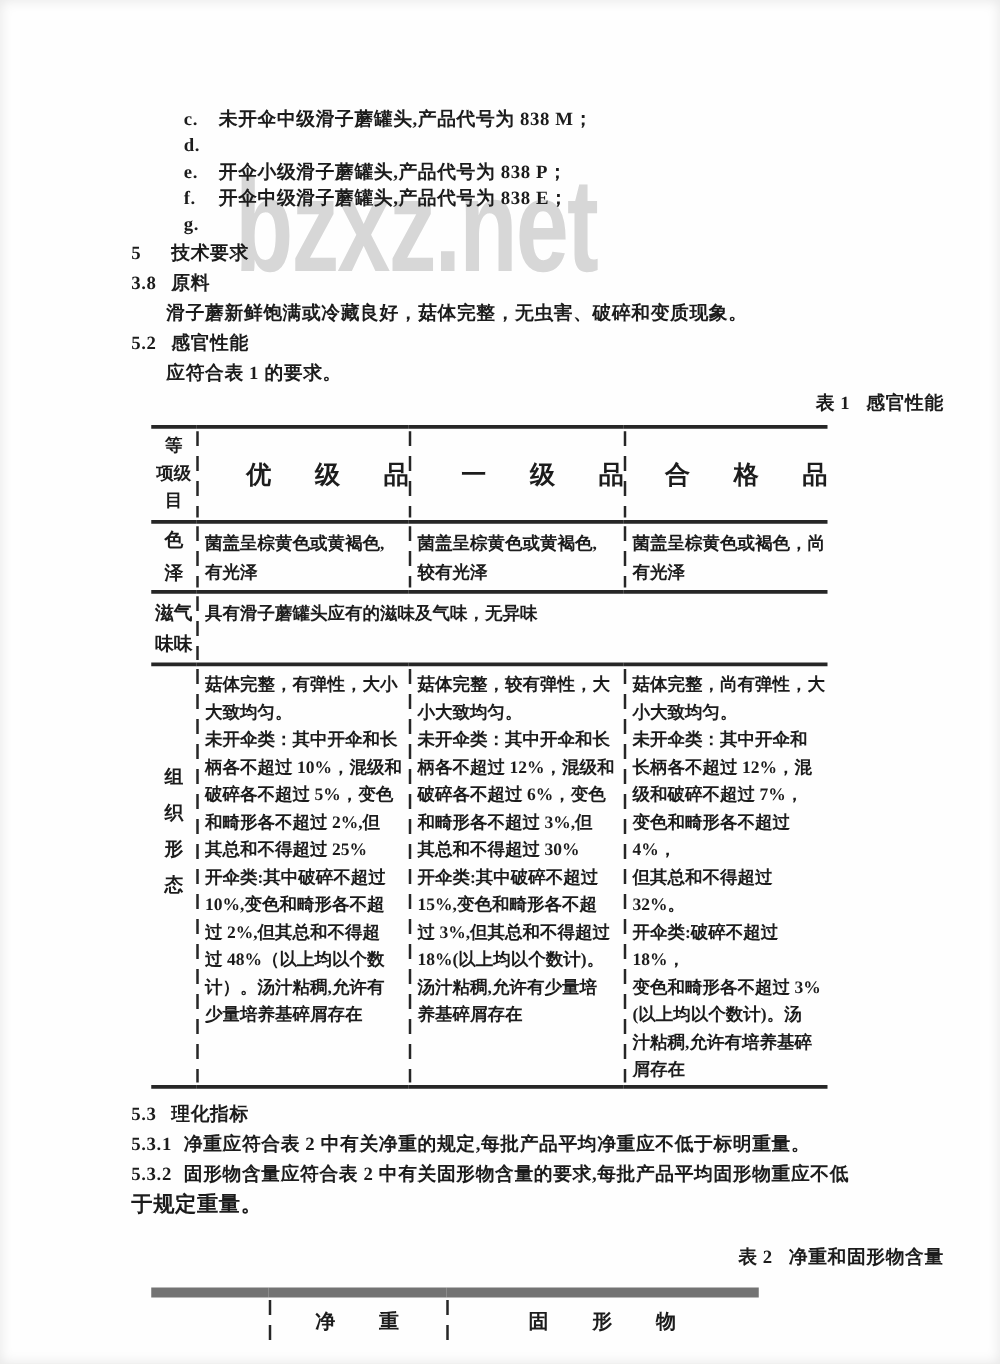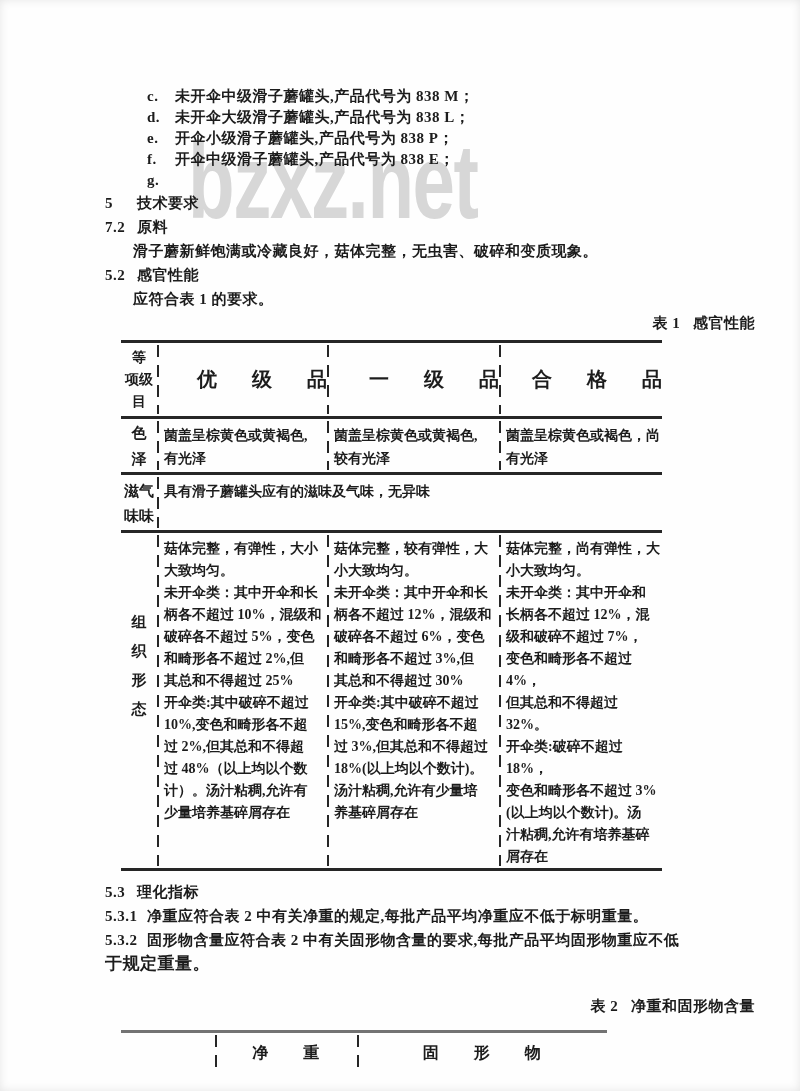--- a/index.html
+++ b/index.html
@@ -107,21 +107,21 @@
   .t1 tr.hdr{height:76px;}
   .t1 tr.r1{height:56px;}
   .t1 tr.r2{height:58px;}
   .t1 tr.r2 .lbl{vertical-align:top;padding-top:4px;line-height:25px;text-align:center;}
   .t1 tr.r3{height:296px;}
   .t1 tr.r3 .lbl{vertical-align:middle;padding-bottom:70px;line-height:29px;}
   .t1 tr.r3 .cell{line-height:22px;}
   .m53{margin-top:9px;}
   
   .t2{width:486px;margin-left:16px;margin-top:12px;}
-  .t2 tr{border-top:3px solid #737373;height:42px;}
+  .t2 tr{border-top:8px solid #737373;height:42px;}
   .t2 td{position:relative;vertical-align:middle;padding:0;}
   .t2 .ch{
     text-align:center;
     font-size:16px;
     word-spacing:30px;
   }
   .t2t{margin-top:18px;}
 </style>
 </head>
 <body>
@@ -132,42 +132,41 @@
 
   <div class="content">
 
     <div>
       <div class="list-row">
         <span class="marker">c.</span>
         <span>未开伞中级滑子蘑罐头,产品代号为 838 M；</span>
       </div>
       <div class="list-row">
         <span class="marker">d.</span>
-        <span>未开伞大级滑子蘑罐头,产品代号为 838 L；</span>
       </div>
       <div class="list-row">
         <span class="marker">e.</span>
         <span>开伞小级滑子蘑罐头,产品代号为 838 P；</span>
       </div>
       <div class="list-row">
         <span class="marker">f.</span>
         <span>开伞中级滑子蘑罐头,产品代号为 838 E；</span>
       </div>
       <div class="list-row">
         <span class="marker">g.</span>
       </div>
     </div>
 
     <div class="sec">
       <span class="num">5</span>
       <span>技术要求</span>
     </div>
 
     <div class="sec">
-      <span class="num">7.2</span>
+      <span class="num">3.8</span>
       <span>原料</span>
     </div>
     <div class="body-indent">滑子蘑新鲜饱满或冷藏良好，菇体完整，无虫害、破碎和变质现象。</div>
 
     <div class="sec">
       <span class="num">5.2</span>
       <span>感官性能</span>
     </div>
     <div class="body-indent">应符合表 1 的要求。</div>
 

